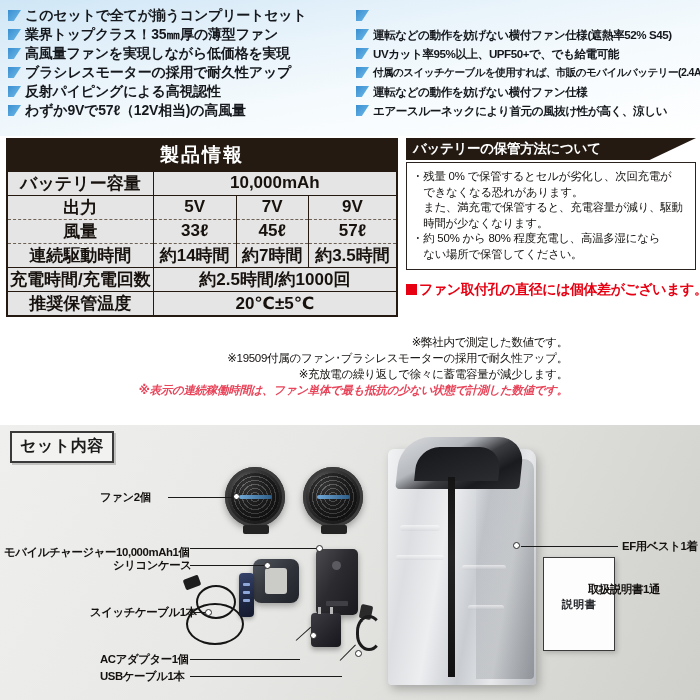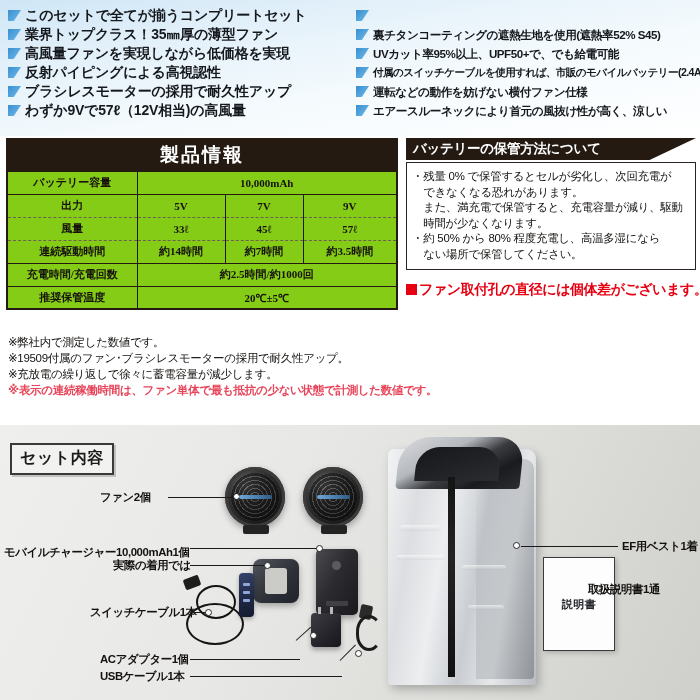--- a/index.html
+++ b/index.html
@@ -65,27 +65,26 @@
   }
 
   
   .spec-table {
     position: absolute;
     left: 6px;
     top: 2px;
     width: 392px;
     border: 2px solid #241a12;
     border-collapse: collapse;
-    background: #84cc16;
-    font-family: Liberation Serif, serif;
+    background: #e5e5e5;
   }
   .spec-table th, .spec-table td {
     border: 1px solid #241a12;
     text-align: center;
-    font-size: 11px;
+    font-size: 17px;
     color: #17120e;
     font-weight: bold;
     height: 23px;
     padding: 0 2px;
     white-space: nowrap;
   }
   .spec-title-cell {
     background: #241a12;
     color: #ffffff !important;
     font-size: 19px !important;
@@ -150,42 +149,43 @@
     margin-right: 2px;
     vertical-align: -1px;
   }
 
   
   .notes {
     position: absolute;
     left: 8px;
     top: 198px;
     width: 560px;
+    text-align: right;
   }
   .note {
     font-size: 11.5px;
     color: #14110f;
     line-height: 16px;
     letter-spacing: -0.3px;
     white-space: nowrap;
   }
-  .note.red { color: #e8455a; font-weight: bold; }
+  .note.red { color: #e8455a; font-weight: bold; font-style: italic; }
   .note.red.indent { padding-left: 12px; }
 
   
   .set-band {
     position: relative;
     width: 700px;
     height: 275px;
     background: linear-gradient(115deg, #efefee 0%, #e8e8e6 38%, #dcdcd9 70%, #cfcfcb 100%);
     overflow: hidden;
   }
   .set-badge {
     position: absolute;
-    left: 10px; top: 18px;
+    left: 10px; top: 6px;
     border: 2px solid #3a3a3a;
     background: #f2f2f0;
     padding: 3px 8px 4px 8px;
     font-size: 16px;
     font-weight: bold;
     color: #1b1b1b;
     letter-spacing: 0.5px;
     box-shadow: 2px 2px 0 rgba(0,0,0,0.18);
   }
 
@@ -435,39 +435,39 @@
       <div class="feat-row">
         <span class="feat-marker"></span>
         <span class="feat-text">業界トップクラス！35㎜厚の薄型ファン</span>
       </div>
       <div class="feat-row">
         <span class="feat-marker"></span>
         <span class="feat-text">高風量ファンを実現しながら低価格を実現</span>
       </div>
       <div class="feat-row">
         <span class="feat-marker"></span>
+        <span class="feat-text">ブラシレスモーターの採用で耐久性アップ</span>
+      </div>
+      <div class="feat-row">
+        <span class="feat-marker"></span>
         <span class="feat-text">反射パイピングによる高視認性</span>
       </div>
       <div class="feat-row">
         <span class="feat-marker"></span>
-        <span class="feat-text">ブラシレスモーターの採用で耐久性アップ</span>
-      </div>
-      <div class="feat-row">
-        <span class="feat-marker"></span>
         <span class="feat-text">わずか9Vで57ℓ（12V相当)の高風量</span>
       </div>
     </div>
 
     <div class="feat-col right">
       <div class="feat-row">
         <span class="feat-marker"></span>
       </div>
       <div class="feat-row">
         <span class="feat-marker"></span>
-        <span class="feat-text">裏チタンコーティングの遮熱生地を使用(遮熱率52% S45)</span>
+        <span class="feat-text">運転などの動作を妨げない横付ファン仕様(遮熱率52% S45)</span>
       </div>
       <div class="feat-row">
         <span class="feat-marker"></span>
         <span class="feat-text">UVカット率95%以上、UPF50+で、でも給電可能</span>
       </div>
       <div class="feat-row">
         <span class="feat-marker"></span>
         <span class="feat-text">付属のスイッチケーブルを使用すれば、市販のモバイルバッテリー(2.4A以上)でも給電可能</span>
       </div>
       <div class="feat-row">
@@ -597,21 +597,21 @@
     </div>
 
     <div class="callout" style="left:100px; top:65px;">ファン2個</div>
     <div class="lead" style="left:168px; top:72px; width:68px;"></div>
     <div class="dotmark filled" style="left:233px; top:68px;"></div>
 
     <div class="callout" style="left:4px; top:120px;">モバイルチャージャー10,000mAh1個</div>
     <div class="lead" style="left:190px; top:123px; width:128px;"></div>
     <div class="dotmark" style="left:316px; top:120px;"></div>
 
-    <div class="callout" style="left:113px; top:133px;">実際の着用では</div>
+    <div class="callout" style="left:113px; top:133px;">シリコンケース</div>
     <div class="lead" style="left:190px; top:140px; width:76px;"></div>
     <div class="dotmark" style="left:264px; top:137px;"></div>
 
     <div class="callout" style="left:90px; top:180px;">スイッチケーブル1本</div>
     <div class="lead" style="left:190px; top:187px; width:18px;"></div>
     <div class="dotmark" style="left:205px; top:184px;"></div>
 
     <div class="callout" style="left:100px; top:227px;">ACアダプター1個</div>
     <div class="lead" style="left:190px; top:234px; width:110px;"></div>
     <div class="lead" style="left:296px; top:215px; width:20px; transform:rotate(-42deg); transform-origin:left center;"></div>

